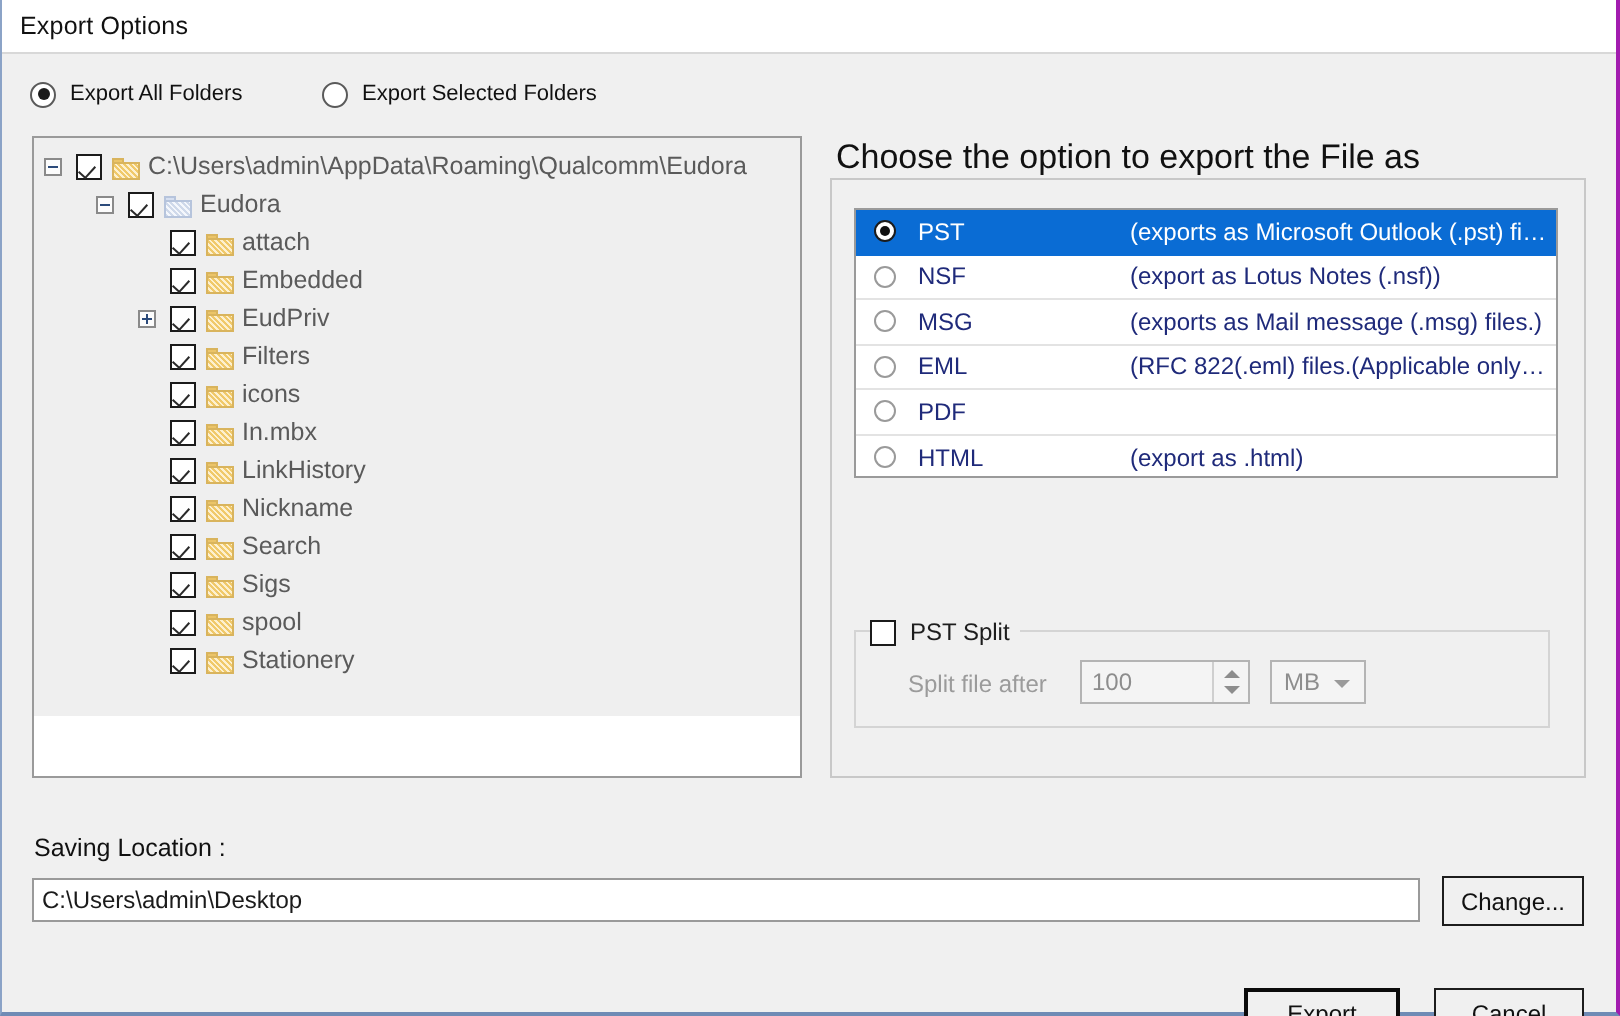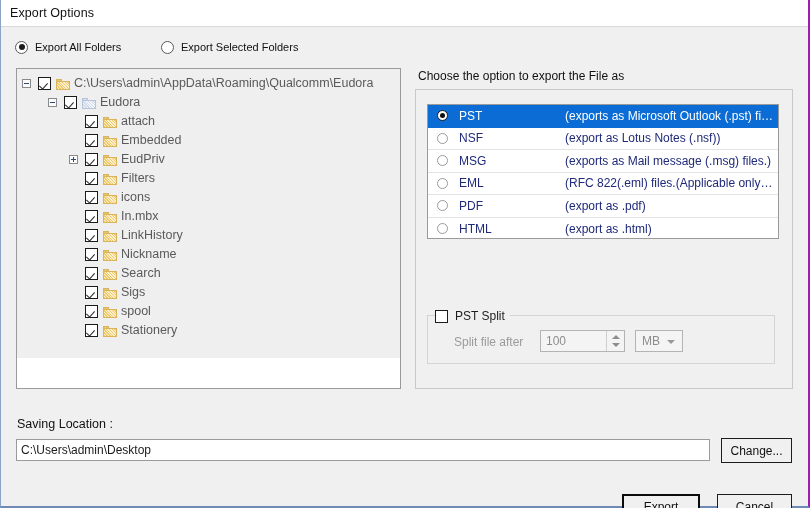--- a/index.html
+++ b/index.html
@@ -179,21 +179,21 @@
     background: repeating-linear-gradient(45deg,#cfd9ea 0 1px,#f4f7fc 1px 2px);
     border-color: #b6c4dc;
   }
   .folder.blue .ftab { background: #d6dff0; border-color: #b6c4dc; }
   .tlabel { position: absolute; top: 0; }
 
   
   #right-heading {
     position: absolute;
     left: 417px; top: 42px;
-    font-size: 12px;
+    font-size: 17px;
     color: #111;
   }
   #right-group {
     position: absolute;
     left: 414px; top: 62px;
     width: 378px; height: 300px;
     box-sizing: border-box;
     border: 1px solid #c8c8c8;
     background: #f0f0f0;
   }
@@ -572,21 +572,20 @@
             <span class="fmt-desc">(exports as Mail message (.msg) files.)</span>
           </div>
           <div class="fmt-row">
             <span class="fmt-radio"></span>
             <span class="fmt-name">EML</span>
             <span class="fmt-desc">(RFC 822(.eml) files.(Applicable only for ma...</span>
           </div>
           <div class="fmt-row">
             <span class="fmt-radio"></span>
             <span class="fmt-name">PDF</span>
-            <span class="fmt-desc">(export as .pdf)</span>
           </div>
           <div class="fmt-row">
             <span class="fmt-radio"></span>
             <span class="fmt-name">HTML</span>
             <span class="fmt-desc">(export as .html)</span>
           </div>
         </div>
 
       <div id="split-group">
         <div id="split-chk-wrap">

